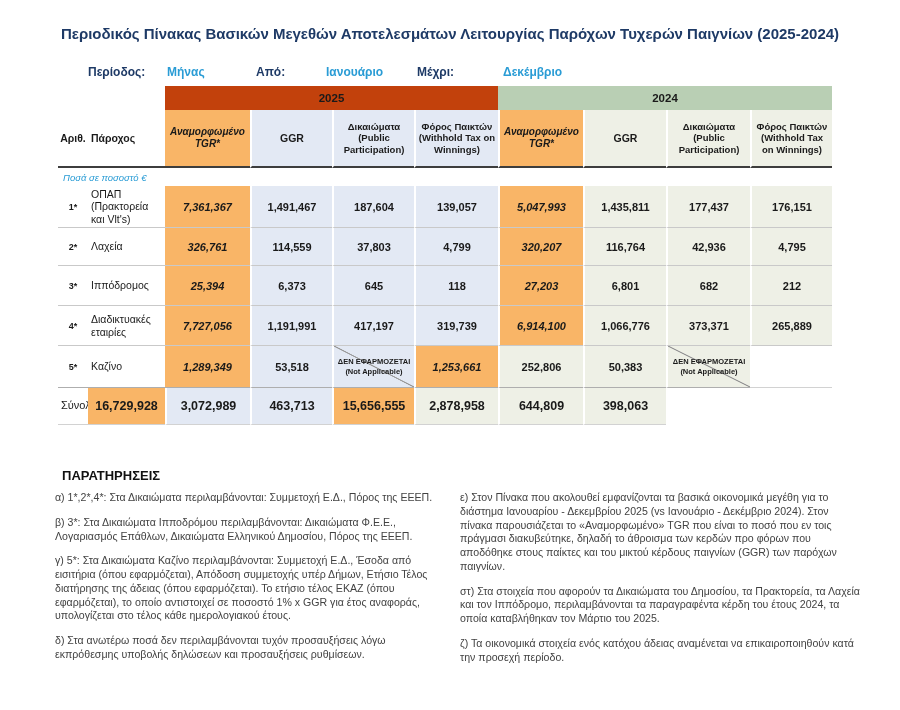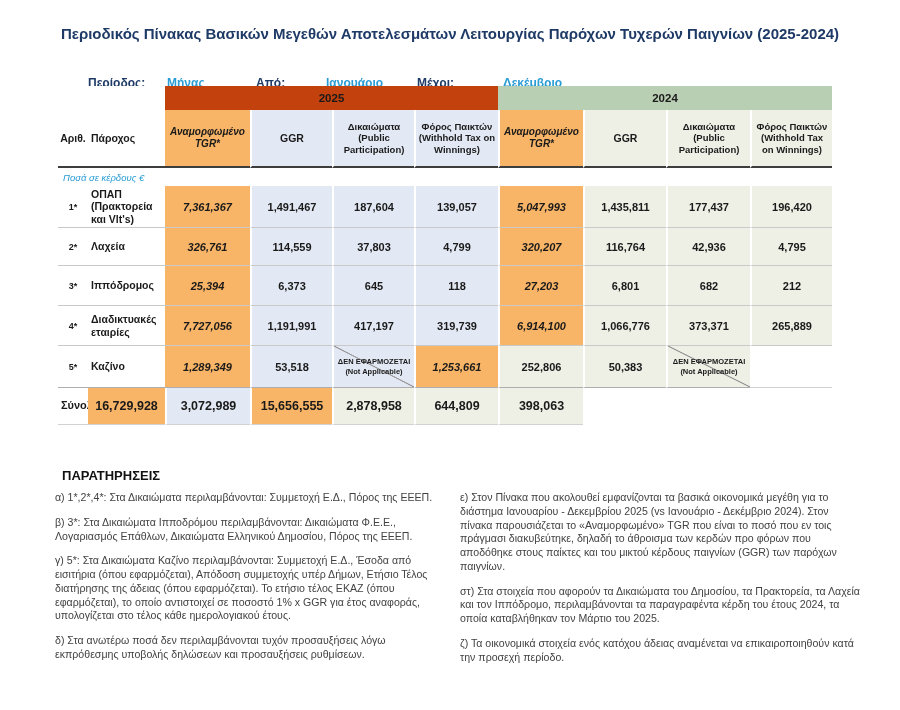--- a/index.html
+++ b/index.html
@@ -2,21 +2,21 @@
 <html><head>
 <meta charset="utf-8">
 <style>
   html,body{margin:0;padding:0;background:#fff;}
   .page{position:relative;width:900px;height:710px;background:#ffffff;overflow:hidden;
         font-family:"Liberation Sans", sans-serif;color:#1a1a1a;}
 
   .title{position:absolute;top:25px;left:0;width:900px;text-align:center;
          font-size:15px;font-weight:bold;color:#1e3a66;}
 
-  .period-row{position:absolute;top:76px;left:0;width:900px;height:16px;font-size:12px;font-weight:bold;}
+  .period-row{position:absolute;top:65px;left:0;width:900px;height:16px;font-size:12px;font-weight:bold;}
   .period-row span{position:absolute;top:0;white-space:nowrap;}
   .p-label{color:#1e3a66;}
   .p-value{color:#2a9cd5;}
   .pl1{left:88px;} .pv1{left:167px;text-align:center;} .pl2{left:256px;} .pv2{left:326px;} .pl3{left:417px;} .pv3{left:503px;}
 
   .tbl{position:absolute;left:58px;top:86px;display:grid;
        grid-template-columns:30px 77px 85px 82px 82px 84px 85px 83px 84px 82px;
        grid-template-rows:24px 58px 18px 42px 38px 40px 40px 42px 37px;}
   .c{display:flex;align-items:center;justify-content:center;text-align:center;
      box-sizing:border-box;background:#fff;}
@@ -27,21 +27,21 @@
   .vsep{border-left:2px solid #fff;}
   .hcell{font-weight:bold;font-size:9.5px;line-height:1.18;padding:1px 2px;}
   .tgrh{font-style:italic;font-size:10px;}
   .ggrh{font-size:10.5px;}
   .hrow{border-bottom:2.5px solid #3d3d3d;}
   .lblh{font-weight:bold;font-size:10.5px;}
   .provh{justify-content:flex-start;text-align:left;padding-left:3px;}
   .units{grid-column:1 / -1;justify-content:flex-start;color:#2a9cd5;font-style:italic;
          font-size:9.5px;padding-left:5px;background:#fff;}
   .numc{font-size:9px;font-weight:bold;}
-  .namec{justify-content:flex-start;text-align:left;font-weight:bold;font-size:10.5px;
+  .namec{justify-content:flex-start;text-align:left;font-weight:normal;font-size:10.5px;
          line-height:1.2;padding-left:3px;padding-right:2px;}
   .val{font-weight:bold;font-size:11px;}
   .tgrv{font-style:italic;}
   .sep{border-bottom:1px solid #c9c9c9;}
   .sepd{border-bottom:1px solid #aeaeae;}
   .bot{border-bottom:1px solid #d2d2d2;}
   .tot{font-size:12.5px;}
   .totlbl{font-size:11px;}
   .na{font-size:7.5px;line-height:1.25;font-weight:bold;padding:1px 3px;
       background-image:linear-gradient(to top right,transparent 48.8%,#9a9a9a 49.6%,#9a9a9a 50.4%,transparent 51.2%);}
@@ -78,32 +78,32 @@
     <div class="c lblh provh hrow">Πάροχος</div>
     <div class="c hcell tgrh org hrow">Αναμορφωμένο TGR*</div>
     <div class="c hcell ggrh blu vsep hrow">GGR</div>
     <div class="c hcell blu vsep hrow">Δικαιώματα (Public Participation)</div>
     <div class="c hcell blu vsep hrow">Φόρος Παικτών (Withhold Tax on Winnings)</div>
     <div class="c hcell tgrh org vsep hrow">Αναμορφωμένο TGR*</div>
     <div class="c hcell ggrh grn vsep hrow">GGR</div>
     <div class="c hcell grn vsep hrow">Δικαιώματα (Public Participation)</div>
     <div class="c hcell grn vsep hrow">Φόρος Παικτών (Withhold Tax on Winnings)</div>
 
-    <div class="c units">Ποσά σε κέρδους €</div>
+    <div class="c units">Ποσά σε ποσοστό €</div>
 
     <div class="c numc sep">1*</div>
     <div class="c namec sep">ΟΠΑΠ (Πρακτορεία και Vlt's)</div>
     <div class="c val tgrv org sep">7,361,367</div>
     <div class="c val blu vsep sep">1,491,467</div>
     <div class="c val blu vsep sep">187,604</div>
     <div class="c val blu vsep sep">139,057</div>
     <div class="c val tgrv org vsep sep">5,047,993</div>
     <div class="c val grn vsep sep">1,435,811</div>
     <div class="c val grn vsep sep">177,437</div>
-    <div class="c val grn vsep sep">196,420</div>
+    <div class="c val grn vsep sep">176,151</div>
 
     <div class="c numc sep">2*</div>
     <div class="c namec sep">Λαχεία</div>
     <div class="c val tgrv org sep">326,761</div>
     <div class="c val blu vsep sep">114,559</div>
     <div class="c val blu vsep sep">37,803</div>
     <div class="c val blu vsep sep">4,799</div>
     <div class="c val tgrv org vsep sep">320,207</div>
     <div class="c val grn vsep sep">116,764</div>
     <div class="c val grn vsep sep">42,936</div>
@@ -138,20 +138,21 @@
     <div class="c blu vsep sepd na">ΔΕΝ ΕΦΑΡΜΟΖΕΤΑΙ (Not Applicable)</div>
     <div class="c val tgrv org vsep sepd">1,253,661</div>
     <div class="c val grn vsep sepd">252,806</div>
     <div class="c val grn vsep sepd">50,383</div>
     <div class="c grn vsep sepd na">ΔΕΝ ΕΦΑΡΜΟΖΕΤΑΙ (Not Applicable)</div>
 
     <div class="c bot"></div>
     <div class="c namec totlbl bot">Σύνολο</div>
     <div class="c val tot org bot">16,729,928</div>
     <div class="c val tot blu vsep bot">3,072,989</div>
+    <div class="c val tot blu vsep bot">463,713</div>
     <div class="c val tot org vsep bot">15,656,555</div>
     <div class="c val tot grn vsep bot">2,878,958</div>
     <div class="c val tot grn vsep bot">644,809</div>
     <div class="c val tot grn vsep bot">398,063</div>
   </div>
 
   <div class="notes-heading">ΠΑΡΑΤΗΡΗΣΕΙΣ</div>
 
   <div class="notes-col notes-left">
     <p>α) 1*,2*,4*: Στα Δικαιώματα περιλαμβάνονται: Συμμετοχή Ε.Δ., Πόρος της ΕΕΕΠ.</p>

